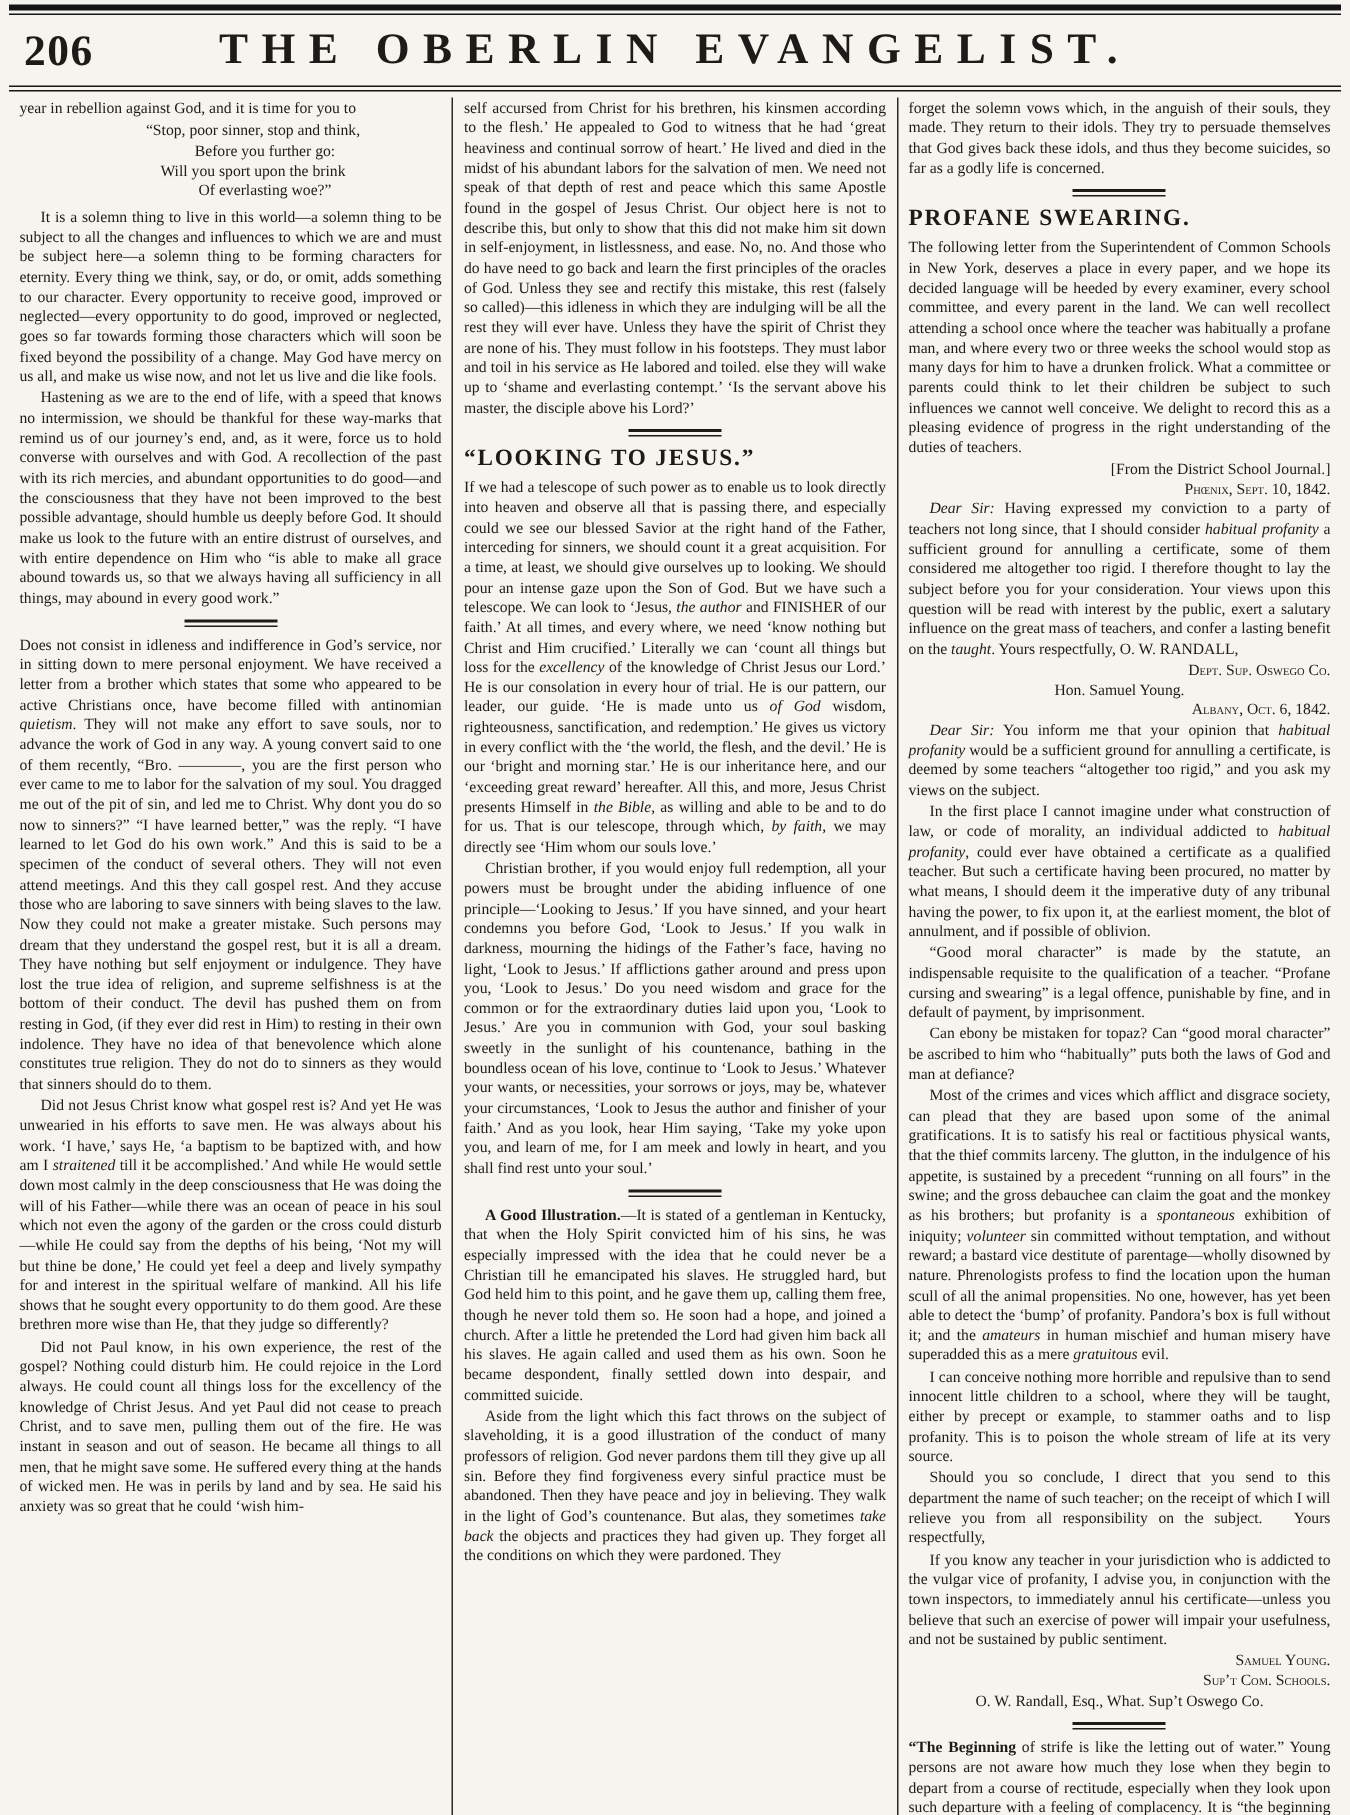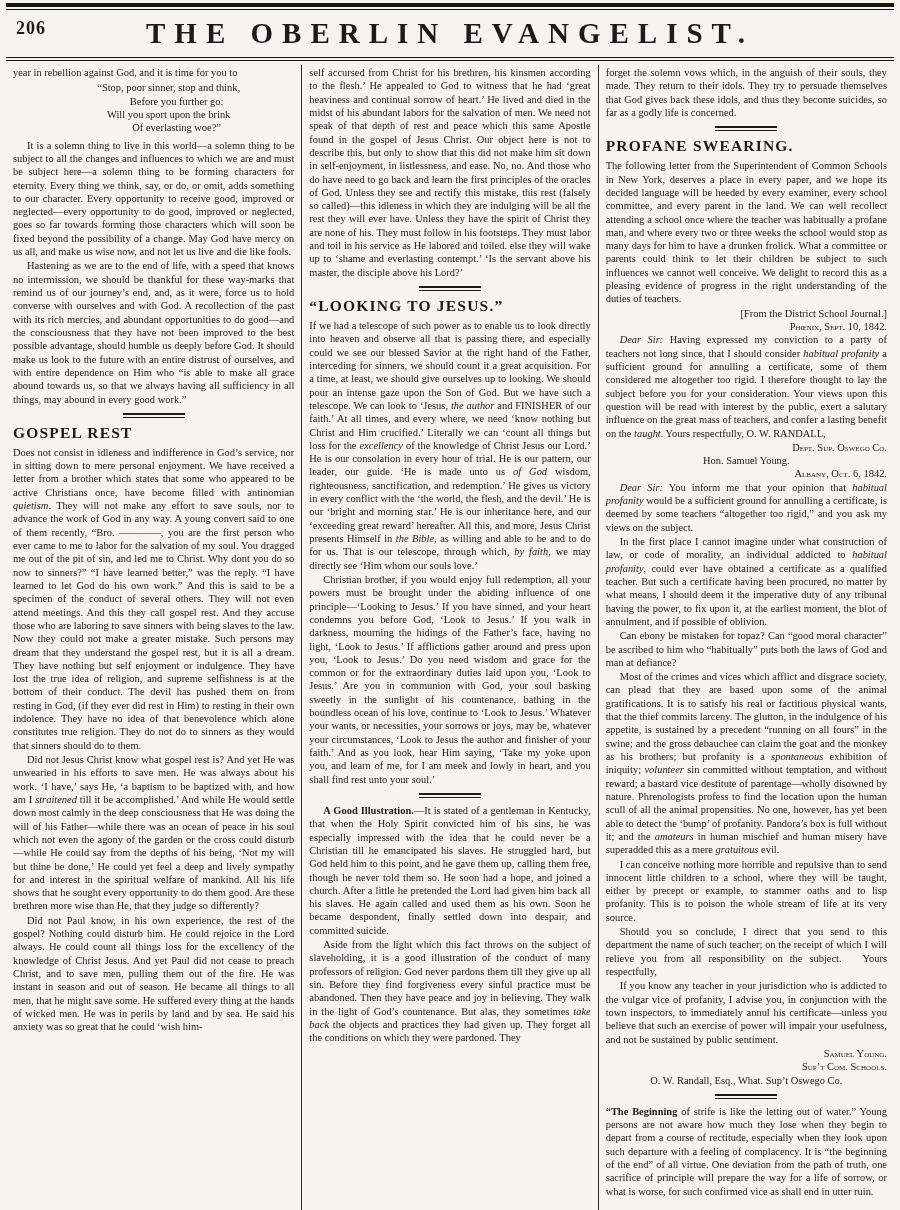--- a/index.html
+++ b/index.html
@@ -6,21 +6,21 @@
   .page{
     position:relative;width:900px;height:1210px;margin:0 auto;
     background:#f6f4ee;color:#1c1b18;overflow:hidden;
     font-family:"Liberation Serif","DejaVu Serif",serif;
   }
   
   .mast-rule-thick{height:4px;background:#151515;margin:3px 6px 0 6px;}
   .mast-rule-thin{height:1px;background:#151515;margin:2px 6px 0 6px;}
   .masthead{position:relative;height:44px;}
   .page-number{
-    position:absolute;left:16px;top:8px;font-size:18px;font-weight:bold;letter-spacing:1px;
+    position:absolute;left:16px;top:8px;font-size:29px;font-weight:bold;letter-spacing:1px;
   }
   .mast-title{
     text-align:center;font-size:29px;font-weight:bold;letter-spacing:9px;
     padding-top:7px;white-space:nowrap;
   }
   .mast-bottom{margin-top:3px;}
   
   .columns{display:flex;align-items:stretch;padding:4px 6px 0 6px;height:1146px;}
   .col{
     flex:1;padding:1px 7px 0 7px;font-size:10.45px;line-height:1.275;
@@ -66,21 +66,20 @@
         <div class="opening">year in rebellion against God, and it is time for you to</div>
         <div class="verse">
           <div class="verse-line">“Stop, poor sinner, stop and think,</div>
           <div class="verse-line v2">Before you further go:</div>
           <div class="verse-line">Will you sport upon the brink</div>
           <div class="verse-line v2">Of everlasting woe?”</div>
         </div>
         <div class="para">It is a solemn thing to live in this world—a solemn thing to be subject to all the changes and influences to which we are and must be subject here—a solemn thing to be forming characters for eternity. Every thing we think, say, or do, or omit, adds something to our character. Every opportunity to receive good, improved or neglected—every opportunity to do good, improved or neglected, goes so far towards forming those characters which will soon be fixed beyond the possibility of a change. May God have mercy on us all, and make us wise now, and not let us live and die like fools.</div>
         <div class="para">Hastening as we are to the end of life, with a speed that knows no intermission, we should be thankful for these way-marks that remind us of our journey’s end, and, as it were, force us to hold converse with ourselves and with God. A recollection of the past with its rich mercies, and abundant opportunities to do good—and the consciousness that they have not been improved to the best possible advantage, should humble us deeply before God. It should make us look to the future with an entire distrust of ourselves, and with entire dependence on Him who “is able to make all grace abound towards us, so that we always having all sufficiency in all things, may abound in every good work.”</div>
         <div class="divider"></div>
-        <div class="heading">GOSPEL REST</div>
         <div class="opening">Does not consist in idleness and indifference in God’s service, nor in sitting down to mere personal enjoyment. We have received a letter from a brother which states that some who appeared to be active Christians once, have become filled with antinomian <i>quietism</i>. They will not make any effort to save souls, nor to advance the work of God in any way. A young convert said to one of them recently, “Bro. ————, you are the first person who ever came to me to labor for the salvation of my soul. You dragged me out of the pit of sin, and led me to Christ. Why dont you do so now to sinners?” “I have learned better,” was the reply. “I have learned to let God do his own work.” And this is said to be a specimen of the conduct of several others. They will not even attend meetings. And this they call gospel rest. And they accuse those who are laboring to save sinners with being slaves to the law. Now they could not make a greater mistake. Such persons may dream that they understand the gospel rest, but it is all a dream. They have nothing but self enjoyment or indulgence. They have lost the true idea of religion, and supreme selfishness is at the bottom of their conduct. The devil has pushed them on from resting in God, (if they ever did rest in Him) to resting in their own indolence. They have no idea of that benevolence which alone constitutes true religion. They do not do to sinners as they would that sinners should do to them.</div>
         <div class="para">Did not Jesus Christ know what gospel rest is? And yet He was unwearied in his efforts to save men. He was always about his work. ‘I have,’ says He, ‘a baptism to be baptized with, and how am I <i>straitened</i> till it be accomplished.’ And while He would settle down most calmly in the deep consciousness that He was doing the will of his Father—while there was an ocean of peace in his soul which not even the agony of the garden or the cross could disturb—while He could say from the depths of his being, ‘Not my will but thine be done,’ He could yet feel a deep and lively sympathy for and interest in the spiritual welfare of mankind. All his life shows that he sought every opportunity to do them good. Are these brethren more wise than He, that they judge so differently?</div>
         <div class="para">Did not Paul know, in his own experience, the rest of the gospel? Nothing could disturb him. He could rejoice in the Lord always. He could count all things loss for the excellency of the knowledge of Christ Jesus. And yet Paul did not cease to preach Christ, and to save men, pulling them out of the fire. He was instant in season and out of season. He became all things to all men, that he might save some. He suffered every thing at the hands of wicked men. He was in perils by land and by sea. He said his anxiety was so great that he could ‘wish him-</div>
       </div>
     <div class="vrule"></div>
     <div class="col">
         <div class="opening">self accursed from Christ for his brethren, his kinsmen according to the flesh.’ He appealed to God to witness that he had ‘great heaviness and continual sorrow of heart.’ He lived and died in the midst of his abundant labors for the salvation of men. We need not speak of that depth of rest and peace which this same Apostle found in the gospel of Jesus Christ. Our object here is not to describe this, but only to show that this did not make him sit down in self-enjoyment, in listlessness, and ease. No, no. And those who do have need to go back and learn the first principles of the oracles of God. Unless they see and rectify this mistake, this rest (falsely so called)—this idleness in which they are indulging will be all the rest they will ever have. Unless they have the spirit of Christ they are none of his. They must follow in his footsteps. They must labor and toil in his service as He labored and toiled. else they will wake up to ‘shame and everlasting contempt.’ ‘Is the servant above his master, the disciple above his Lord?’</div>
         <div class="divider"></div>
         <div class="heading">“LOOKING TO JESUS.”</div>
         <div class="opening">If we had a telescope of such power as to enable us to look directly into heaven and observe all that is passing there, and especially could we see our blessed Savior at the right hand of the Father, interceding for sinners, we should count it a great acquisition. For a time, at least, we should give ourselves up to looking. We should pour an intense gaze upon the Son of God. But we have such a telescope. We can look to ‘Jesus, <i>the author</i> and FINISHER of our faith.’ At all times, and every where, we need ‘know nothing but Christ and Him crucified.’ Literally we can ‘count all things but loss for the <i>excellency</i> of the knowledge of Christ Jesus our Lord.’ He is our consolation in every hour of trial. He is our pattern, our leader, our guide. ‘He is made unto us <i>of God</i> wisdom, righteousness, sanctification, and redemption.’ He gives us victory in every conflict with the ‘the world, the flesh, and the devil.’ He is our ‘bright and morning star.’ He is our inheritance here, and our ‘exceeding great reward’ hereafter. All this, and more, Jesus Christ presents Himself in <i>the Bible</i>, as willing and able to be and to do for us. That is our telescope, through which, <i>by faith</i>, we may directly see ‘Him whom our souls love.’</div>
@@ -96,20 +95,21 @@
         <div class="heading">PROFANE SWEARING.</div>
         <div class="opening">The following letter from the Superintendent of Common Schools in New York, deserves a place in every paper, and we hope its decided language will be heeded by every examiner, every school committee, and every parent in the land. We can well recollect attending a school once where the teacher was habitually a profane man, and where every two or three weeks the school would stop as many days for him to have a drunken frolick. What a committee or parents could think to let their children be subject to such influences we cannot well conceive. We delight to record this as a pleasing evidence of progress in the right understanding of the duties of teachers.</div>
         <div class="center">[From the District School Journal.]</div>
         <div class="right sc">Phœnix, Sept. 10, 1842.</div>
         <div class="para"><i>Dear Sir:</i> Having expressed my conviction to a party of teachers not long since, that I should consider <i>habitual profanity</i> a sufficient ground for annulling a certificate, some of them considered me altogether too rigid. I therefore thought to lay the subject before you for your consideration. Your views upon this question will be read with interest by the public, exert a salutary influence on the great mass of teachers, and confer a lasting benefit on the <i>taught</i>. Yours respectfully, O. W. RANDALL,</div>
         <div class="right sc">Dept. Sup. Oswego Co.</div>
         <div class="left">Hon. Samuel Young.</div>
         <div class="right sc">Albany, Oct. 6, 1842.</div>
         <div class="para"><i>Dear Sir:</i> You inform me that your opinion that <i>habitual profanity</i> would be a sufficient ground for annulling a certificate, is deemed by some teachers “altogether too rigid,” and you ask my views on the subject.</div>
         <div class="para">In the first place I cannot imagine under what construction of law, or code of morality, an individual addicted to <i>habitual profanity</i>, could ever have obtained a certificate as a qualified teacher. But such a certificate having been procured, no matter by what means, I should deem it the imperative duty of any tribunal having the power, to fix upon it, at the earliest moment, the blot of annulment, and if possible of oblivion.</div>
+        <div class="para">“Good moral character” is made by the statute, an indispensable requisite to the qualification of a teacher. “Profane cursing and swearing” is a legal offence, punishable by fine, and in default of payment, by imprisonment.</div>
         <div class="para">Can ebony be mistaken for topaz? Can “good moral character” be ascribed to him who “habitually” puts both the laws of God and man at defiance?</div>
         <div class="para">Most of the crimes and vices which afflict and disgrace society, can plead that they are based upon some of the animal gratifications. It is to satisfy his real or factitious physical wants, that the thief commits larceny. The glutton, in the indulgence of his appetite, is sustained by a precedent “running on all fours” in the swine; and the gross debauchee can claim the goat and the monkey as his brothers; but profanity is a <i>spontaneous</i> exhibition of iniquity; <i>volunteer</i> sin committed without temptation, and without reward; a bastard vice destitute of parentage—wholly disowned by nature. Phrenologists profess to find the location upon the human scull of all the animal propensities. No one, however, has yet been able to detect the ‘bump’ of profanity. Pandora’s box is full without it; and the <i>amateurs</i> in human mischief and human misery have superadded this as a mere <i>gratuitous</i> evil.</div>
         <div class="para">I can conceive nothing more horrible and repulsive than to send innocent little children to a school, where they will be taught, either by precept or example, to stammer oaths and to lisp profanity. This is to poison the whole stream of life at its very source.</div>
         <div class="para">Should you so conclude, I direct that you send to this department the name of such teacher; on the receipt of which I will relieve you from all responsibility on the subject.  Yours respectfully,</div>
         <div class="para">If you know any teacher in your jurisdiction who is addicted to the vulgar vice of profanity, I advise you, in conjunction with the town inspectors, to immediately annul his certificate—unless you believe that such an exercise of power will impair your usefulness, and not be sustained by public sentiment.</div>
         <div class="right sc">Samuel Young.</div>
         <div class="right sc">Sup’t Com. Schools.</div>
         <div class="left">O. W. Randall, Esq., What. Sup’t Oswego Co.</div>
         <div class="divider"></div>
         <div class="opening"><span class="lead">“The Beginning</span> of strife is like the letting out of water.” Young persons are not aware how much they lose when they begin to depart from a course of rectitude, especially when they look upon such departure with a feeling of complacency. It is “the beginning of the end” of all virtue. One deviation from the path of truth, one sacrifice of principle will prepare the way for a life of sorrow, or what is worse, for such confirmed vice as shall end in utter ruin.</div>

